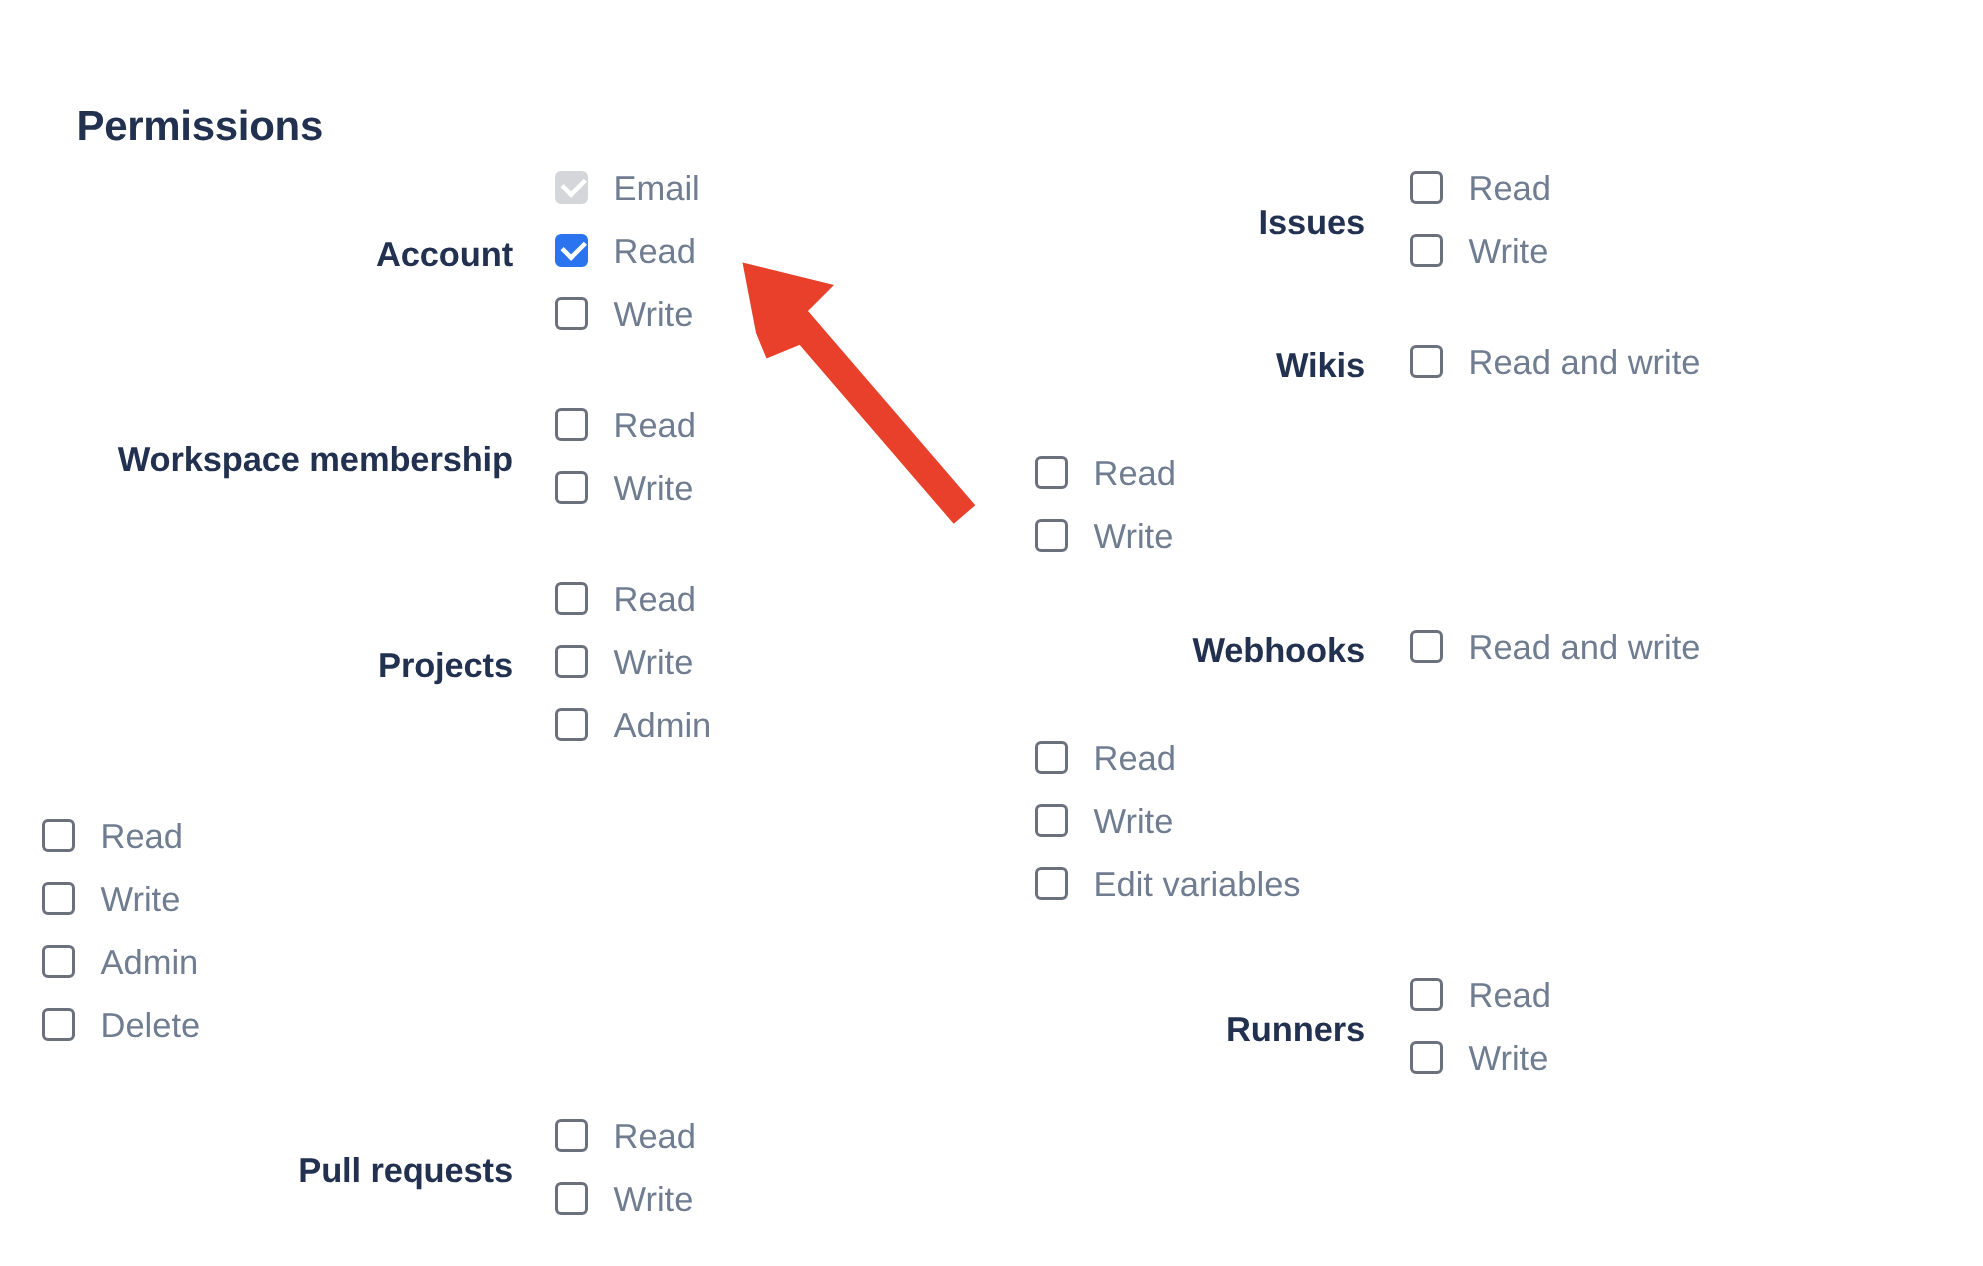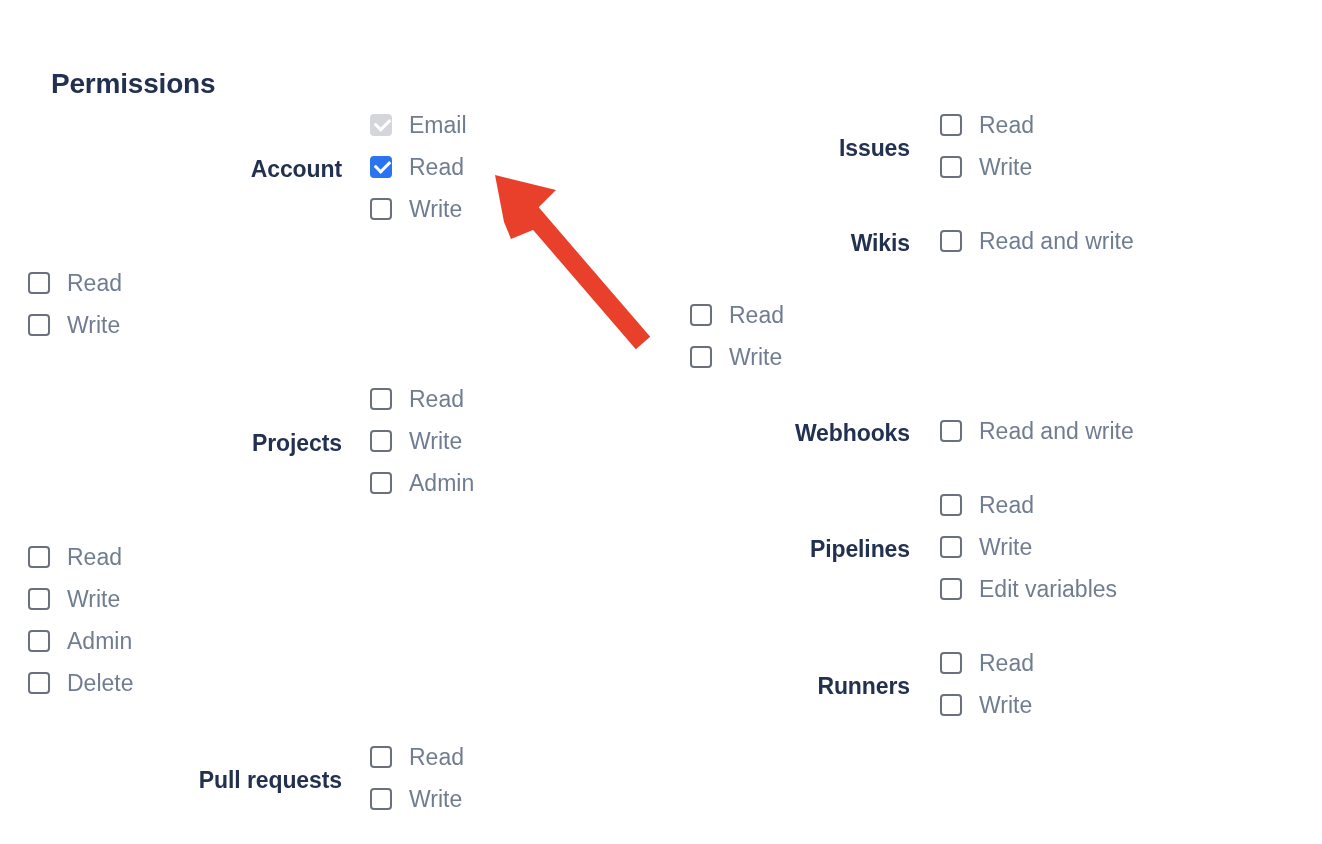--- a/index.html
+++ b/index.html
@@ -150,20 +150,21 @@
             </span>
             <span class="option-label">Read</span>
           </label>
           <label class="option-row">
             <span class="cbox"></span>
             <span class="option-label">Write</span>
           </label>
         </div>
       </div>
       <div class="perm-group">
+        <div class="group-label">Workspace membership</div>
         <div class="options">
           <label class="option-row">
             <span class="cbox"></span>
             <span class="option-label">Read</span>
           </label>
           <label class="option-row">
             <span class="cbox"></span>
             <span class="option-label">Write</span>
           </label>
         </div>
@@ -257,21 +258,20 @@
       <div class="perm-group">
         <div class="group-label">Webhooks</div>
         <div class="options">
           <label class="option-row">
             <span class="cbox"></span>
             <span class="option-label">Read and write</span>
           </label>
         </div>
       </div>
       <div class="perm-group">
-        <div class="group-label">Pipelines</div>
         <div class="options">
           <label class="option-row">
             <span class="cbox"></span>
             <span class="option-label">Read</span>
           </label>
           <label class="option-row">
             <span class="cbox"></span>
             <span class="option-label">Write</span>
           </label>
           <label class="option-row">

